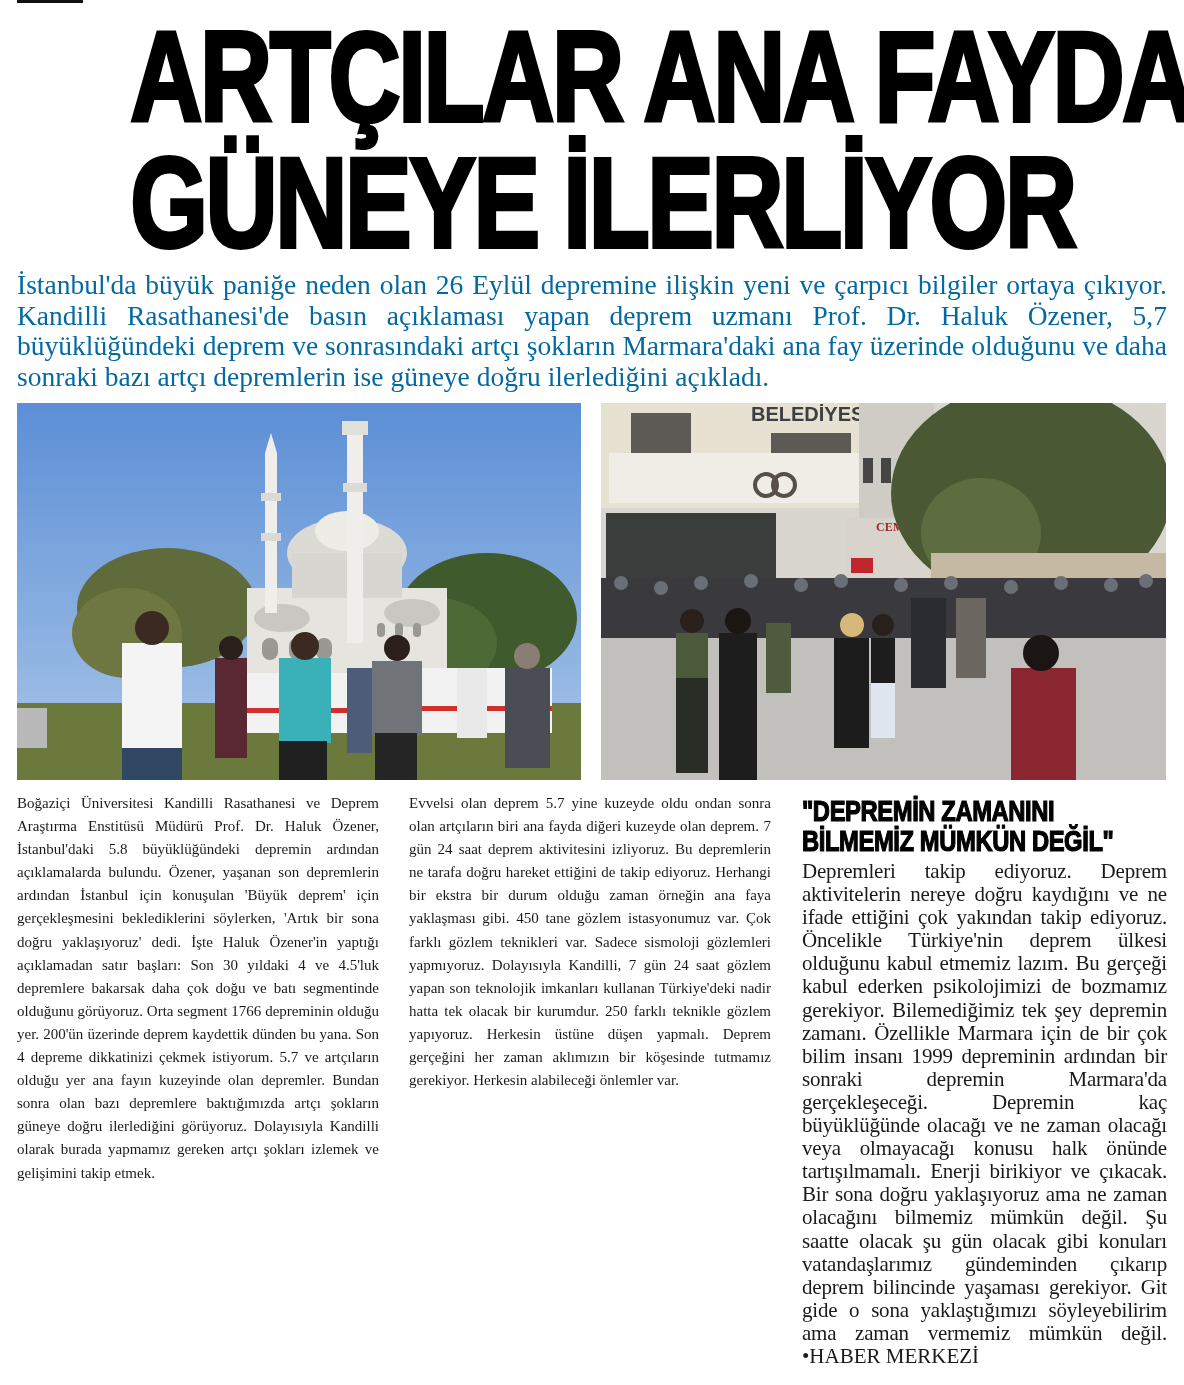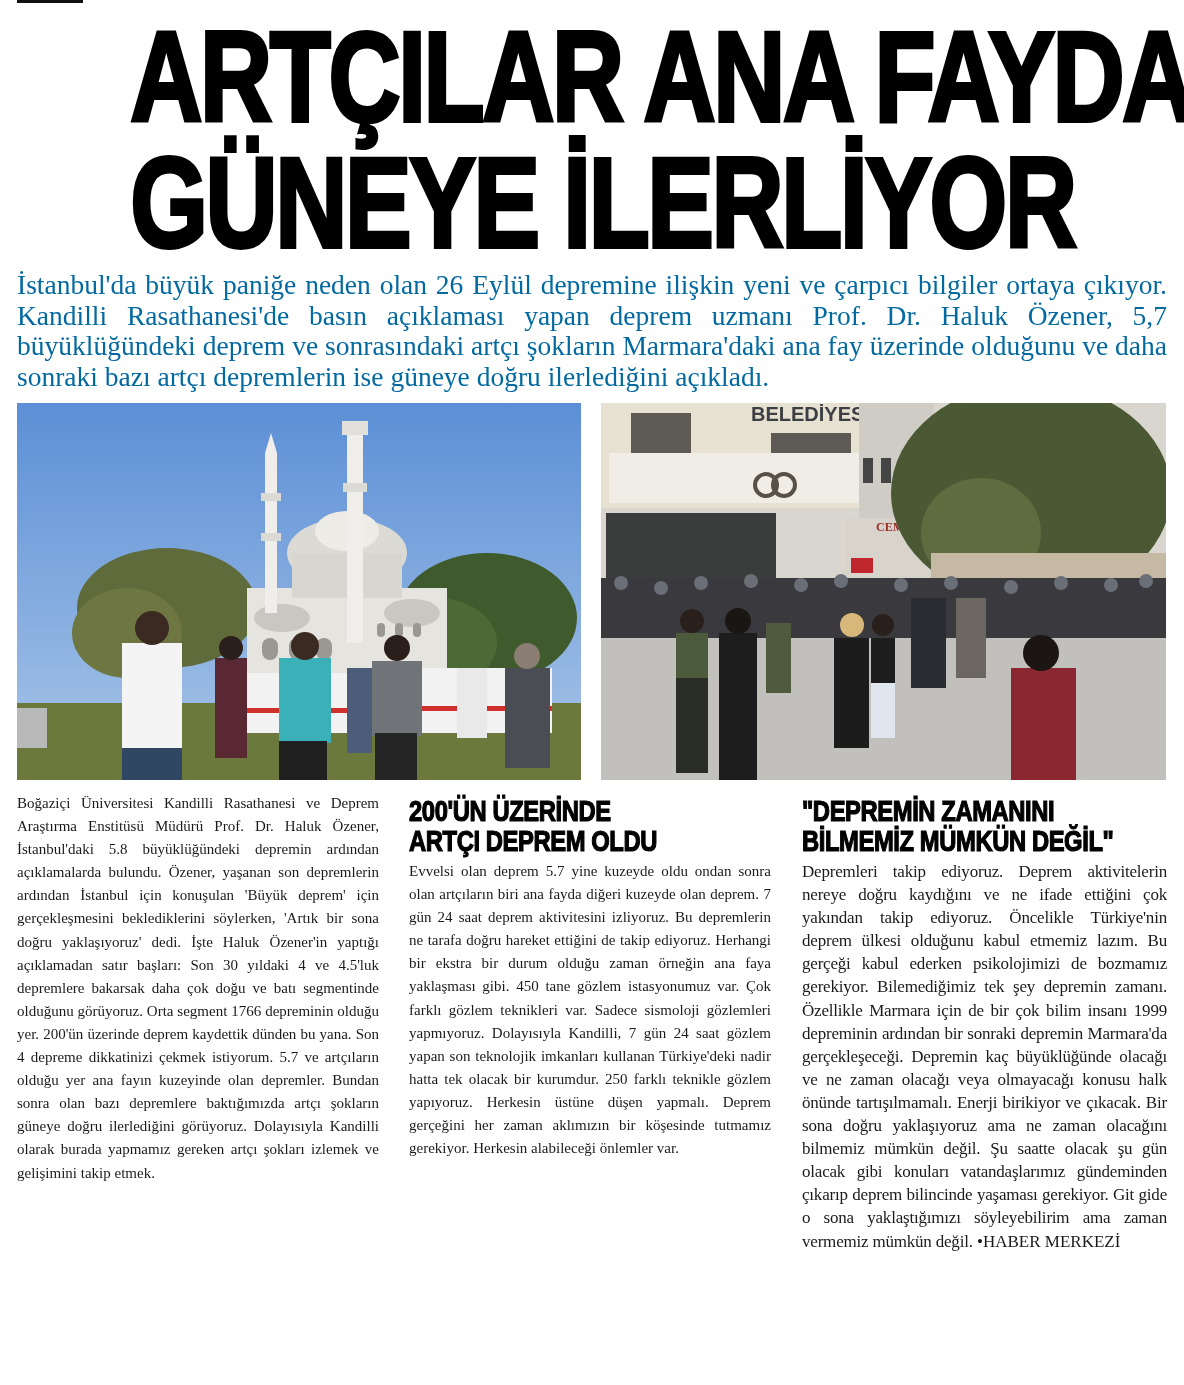--- a/index.html
+++ b/index.html
@@ -27,21 +27,21 @@
   .photo-left { left: 17px; width: 564px; }
   .photo-right { left: 601px; width: 565px; }
 
   .col { position: absolute; top: 792px; font-family: "Liberation Serif", serif; color: #1a1a1a; }
   .col-1 { left: 17px; width: 362px; }
   .col-2 { left: 409px; width: 362px; }
   .col-3 { left: 802px; width: 365px; }
 
   .col .body { font-size: 15px; line-height: 23.1px; text-align: justify; }
   .col-1 .body { margin-top: 3px; }
-  .col-3 .body { font-size: 17px; letter-spacing: -0.2px; }
+  .col-3 .body { font-size: 21px; letter-spacing: -0.2px; }
 
   .subhead {
     font-family: "Liberation Sans", sans-serif; font-weight: 700; color: #000;
     font-size: 29px; line-height: 30px; margin: 4px 0 0 0;
     transform: scaleX(0.82); transform-origin: left top; white-space: nowrap;
     -webkit-text-stroke: 1.2px #000; letter-spacing: -0.5px;
   }
   .subhead-wrap { height: 64px; }
   .byline { letter-spacing: 0; }
 </style>
@@ -186,24 +186,20 @@
     <rect x="410" y="265" width="65" height="112" fill="#8b2730"></rect>
     <circle cx="440" cy="250" r="18" fill="#1b1513"></circle>
   </svg>
 </div>
 
 <div class="col col-1">
   <p class="body" style="margin:0;">Boğaziçi Üniversitesi Kandilli Rasathanesi ve Deprem Araştırma Enstitüsü Müdürü Prof. Dr. Haluk Özener, İstanbul'daki 5.8 büyüklüğündeki depremin ardından açıklamalarda bulundu. Özener, yaşanan son depremlerin ardından İstanbul için konuşulan 'Büyük deprem' için gerçekleşmesini beklediklerini söylerken, 'Artık bir sona doğru yaklaşıyoruz' dedi. İşte Haluk Özener'in yaptığı açıklamadan satır başları: Son 30 yıldaki 4 ve 4.5'luk depremlere bakarsak daha çok doğu ve batı segmentinde olduğunu görüyoruz. Orta segment 1766 depreminin olduğu yer. 200'ün üzerinde deprem kaydettik dünden bu yana. Son 4 depreme dikkatinizi çekmek istiyorum. 5.7 ve artçıların olduğu yer ana fayın kuzeyinde olan depremler. Bundan sonra olan bazı depremlere baktığımızda artçı şokların güneye doğru ilerlediğini görüyoruz. Dolayısıyla Kandilli olarak burada yapmamız gereken artçı şokları izlemek ve gelişimini takip etmek.</p>
 </div>
 
 <div class="col col-2">
-  <div class="subhead-wrap">
-    <div class="subhead">200'ÜN ÜZERİNDE</div>
-    <div class="subhead" style="margin-top:0;">ARTÇI DEPREM OLDU</div>
-  </div>
   <p class="body" style="margin:0;">Evvelsi olan deprem 5.7 yine kuzeyde oldu ondan sonra olan artçıların biri ana fayda diğeri kuzeyde olan deprem. 7 gün 24 saat deprem aktivitesini izliyoruz. Bu depremlerin ne tarafa doğru hareket ettiğini de takip ediyoruz. Herhangi bir ekstra bir durum olduğu zaman örneğin ana faya yaklaşması gibi. 450 tane gözlem istasyonumuz var. Çok farklı gözlem teknikleri var. Sadece sismoloji gözlemleri yapmıyoruz. Dolayısıyla Kandilli, 7 gün 24 saat gözlem yapan son teknolojik imkanları kullanan Türkiye'deki nadir hatta tek olacak bir kurumdur. 250 farklı teknikle gözlem yapıyoruz. Herkesin üstüne düşen yapmalı. Deprem gerçeğini her zaman aklımızın bir köşesinde tutmamız gerekiyor. Herkesin alabileceği önlemler var.</p>
 </div>
 
 <div class="col col-3">
   <div class="subhead-wrap">
     <div class="subhead">"DEPREMİN ZAMANINI</div>
     <div class="subhead" style="margin-top:0;">BİLMEMİZ MÜMKÜN DEĞİL"</div>
   </div>
   <p class="body" style="margin:0;"><span>Depremleri takip ediyoruz. Deprem aktivitelerin nereye doğru kaydığını ve ne ifade ettiğini çok yakından takip ediyoruz. Öncelikle Türkiye'nin deprem ülkesi olduğunu kabul etmemiz lazım. Bu gerçeği kabul ederken psikolojimizi de bozmamız gerekiyor. Bilemediğimiz tek şey depremin zamanı. Özellikle Marmara için de bir çok bilim insanı 1999 depreminin ardından bir sonraki depremin Marmara'da gerçekleşeceği. Depremin kaç büyüklüğünde olacağı ve ne zaman olacağı veya olmayacağı konusu halk önünde tartışılmamalı. Enerji birikiyor ve çıkacak. Bir sona doğru yaklaşıyoruz ama ne zaman olacağını bilmemiz mümkün değil. Şu saatte olacak şu gün olacak gibi konuları vatandaşlarımız gündeminden çıkarıp deprem bilincinde yaşaması gerekiyor. Git gide o sona yaklaştığımızı söyleyebilirim ama zaman vermemiz mümkün değil.</span><span class="byline"> •HABER MERKEZİ</span></p>
 </div>

